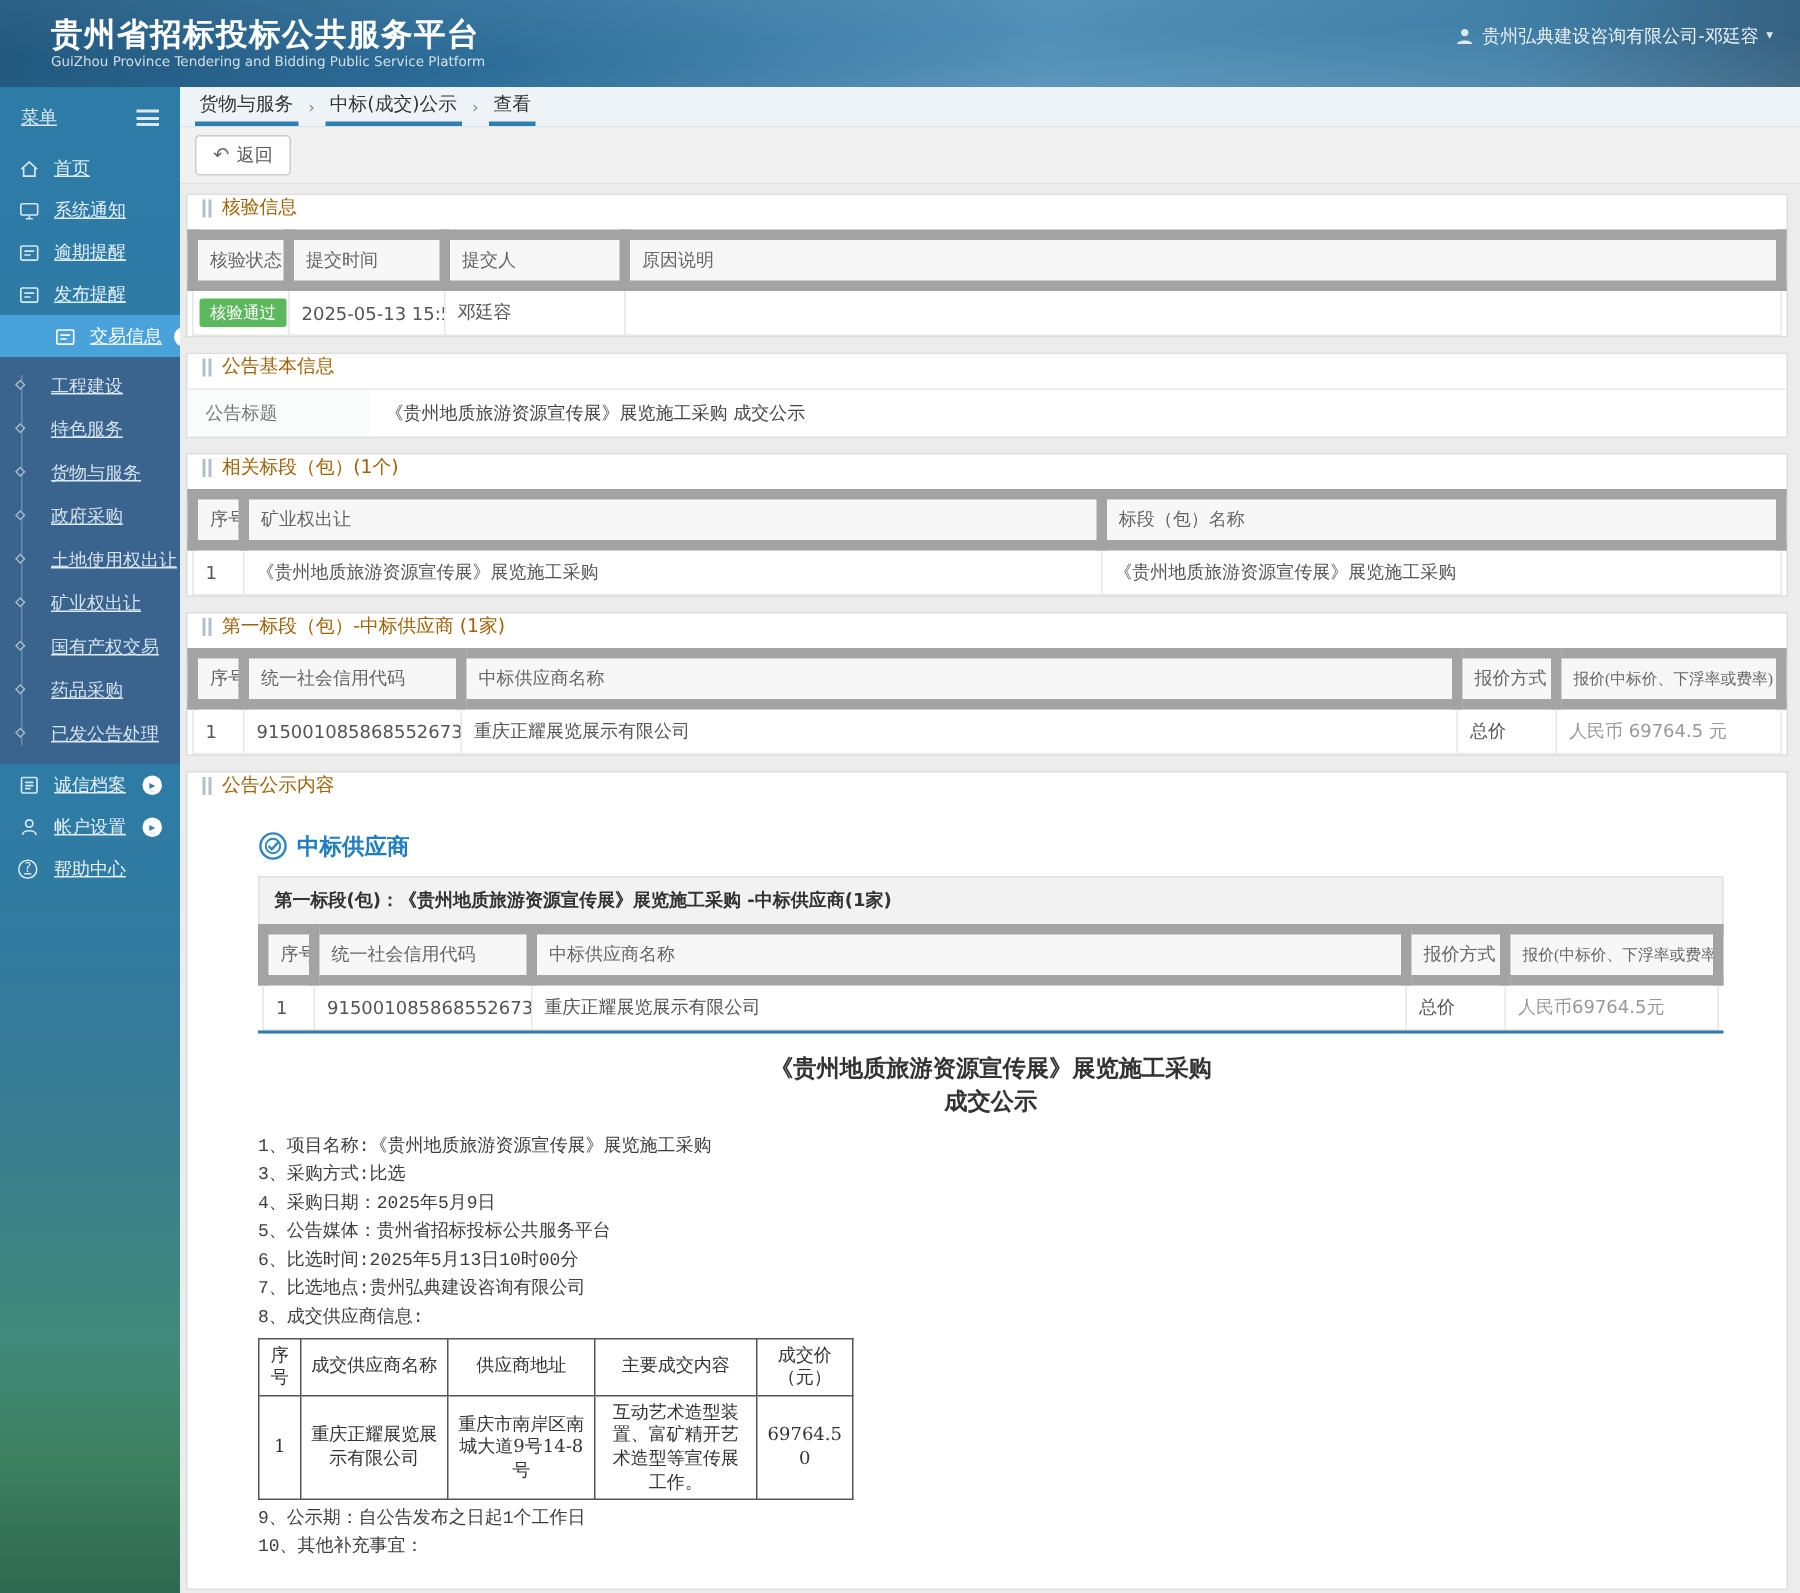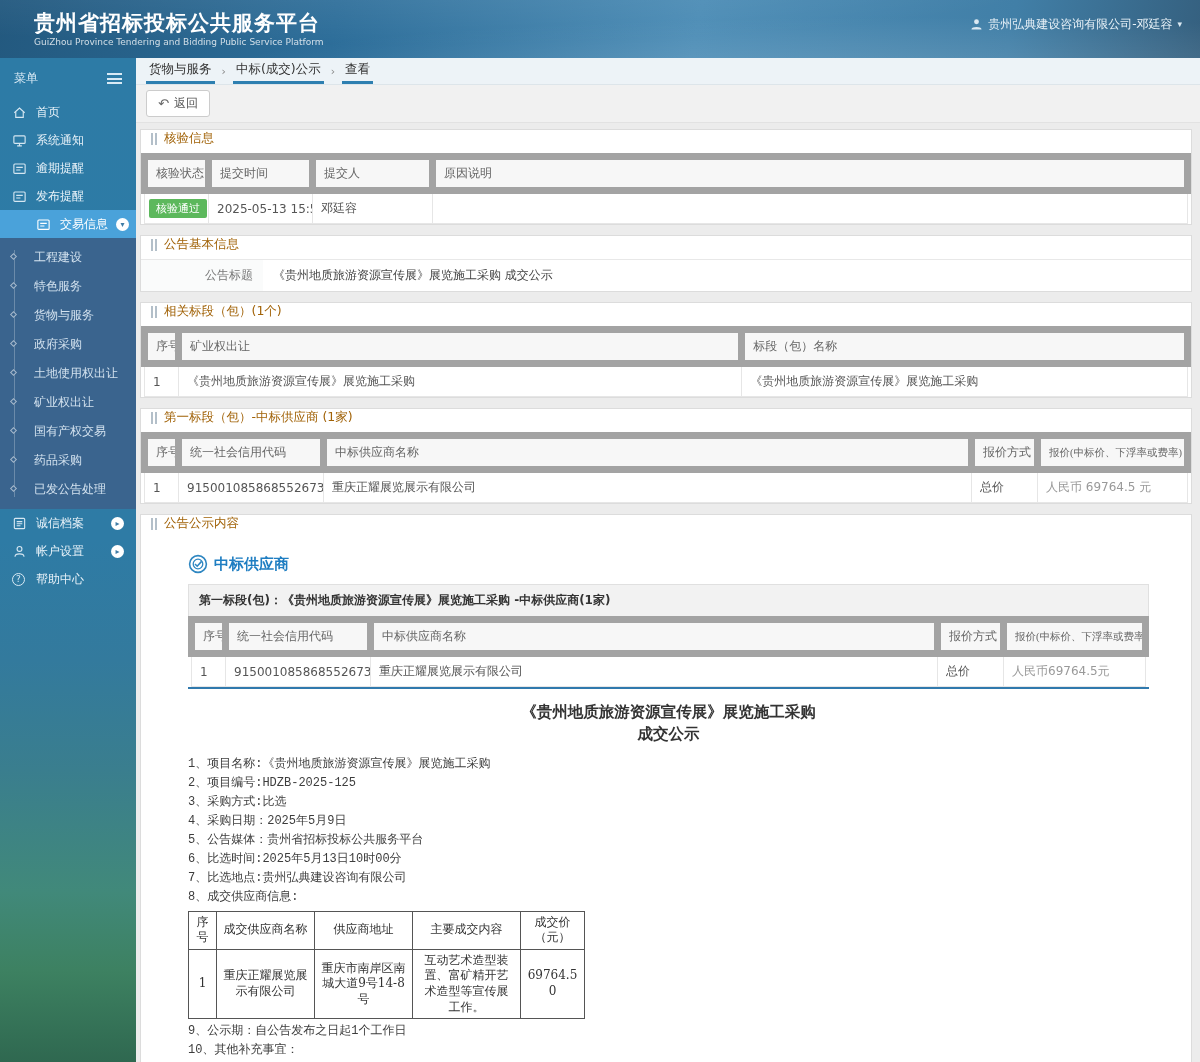--- a/index.html
+++ b/index.html
@@ -18,22 +18,23 @@
       radial-gradient(ellipse at 30% -40%, rgba(255,255,255,.10), transparent 60%),
       linear-gradient(100deg,#23597f 0%,#2c6d99 28%,#4d8db6 58%,#417fa7 84%,#35607f 100%);
   }
   .h-title{ font-size:21px; font-weight:bold; color:#fff; letter-spacing:1px; line-height:1.15;}
   .h-sub{ font-size:9px; color:rgba(255,255,255,.78); margin-top:2px;}
   .h-user{ display:flex; align-items:center; gap:5px; color:#e9f2f8; font-size:12px; cursor:pointer; margin-top:-10px;}
   .h-user .caret{ font-size:9px; color:#dbe9f3;}
   
   .layout{ display:flex; height:1004px; }
   .sidebar{
-    width:136px; flex:none; color:#dcebf5; overflow:hidden;
+    width:120px; flex:none; color:#dcebf5; overflow:hidden;
     background:linear-gradient(180deg,#2d7ba6 0%,#2e7ba5 48%,#337a9d 60%,#3a7e8e 71%,#41897a 83%,#3d8161 91%,#2f6850 100%);
+    text-decoration:underline;
   }
   .menu-head{ display:flex; align-items:center; justify-content:space-between; padding:12px 14px 11px; font-size:12px; color:#d9eaf5;}
   .hamburger{ width:15px; height:11px; border-top:2px solid #d9eaf5; border-bottom:2px solid #d9eaf5;
     background:linear-gradient(#d9eaf5,#d9eaf5) center/100% 2px no-repeat; cursor:pointer;}
   .s-item{ display:flex; align-items:center; gap:8px; padding:0 12px; height:28px; font-size:12px; color:#e6f1f8; cursor:pointer;}
   .s-item .s-label{ flex:1; white-space:nowrap;}
   .s-item.active{ background:#4aa2da; color:#fff;padding-left:36px;}
   .s-ico{ width:16px; display:flex; flex:none;}
   .circ{ width:13px; height:13px; border-radius:50%; background:#fff; color:#3f7ca6; font-size:8px; line-height:13px; text-align:center; flex:none;}
   .submenu{ background:#3a648e; padding:5px 0; position:relative;}
@@ -56,21 +57,21 @@
   .card-title{ display:flex; align-items:center; gap:7px; padding:0 10px 6px; font-size:12.5px; color:#a16207;}
   .tmark{ width:6px; height:12px; border-left:2px solid #b3bfc9; border-right:2px solid #b3bfc9; flex:none;}
   .tbl{ width:100%; border-collapse:collapse; font-size:12px; table-layout:fixed;}
   .tbl th{ background:#f7f7f7; font-weight:normal; color:#666; text-align:left; padding:5px 8px; border:7px solid #a3a3a3; overflow:hidden; white-space:nowrap;}
   .tbl th.sm{ font-size:10.5px;font-family:Liberation Serif, serif;}
   .tbl td{ padding:6px 8px; border:1px solid #e6e6e6; color:#555; overflow:hidden; white-space:nowrap;}
   .tbl td.muted{ color:#999;}
   .badge-green{ background:#5cb85c; color:#fff; font-size:11px; padding:2px 7px; border-radius:2px; display:inline-block;}
   .form-tbl{ width:100%; border-collapse:collapse; font-size:12px;}
   .form-tbl td{ padding:7px 10px; border-top:1px solid #e8e8e8; color:#444;}
-  .form-tbl td.lbl{ width:122px; text-align:right; color:#777; background:#fafbfb;padding-left:12px;}
+  .form-tbl td.lbl{ width:122px; color:#777; background:#fafbfb;padding-left:12px;}
   
   .announce-body{ padding:8px 42px 18px 47px;}
   .winner-heading{ display:flex; align-items:center; gap:6px; color:#1f7ec2; font-size:15px; font-weight:bold; padding:8px 0 10px;}
   .section-bar{ background:#f2f2f2; border:1px solid #e0e0e0; padding:7px 10px; font-size:12px; color:#333;font-weight:bold;}
   .blue-line{ border-top:2px solid #3079ad; margin:0 0 12px;}
   .doc{ font-family:"DejaVu Serif","Liberation Serif",serif; color:#3d3d3d;}
   .doc-title{ text-align:center; font-size:15.5px; font-weight:bold; color:#333; line-height:1.45;}
   .doc-lines{ margin-top:10px;}
   .doc-line{ font-size:12px; line-height:1.33; padding:1.5px 0;font-family:Liberation Mono, monospace;}
   .doc-table{ border-collapse:collapse; font-size:12px; margin:3px 0; color:#333; text-align:center; line-height:1.3; table-layout:fixed;}
@@ -374,21 +375,20 @@
           </table>
 
           <div class="blue-line"></div>
 
           <div class="doc">
             <div class="doc-title">《贵州地质旅游资源宣传展》展览施工采购</div>
             <div class="doc-title">成交公示</div>
 
             <div class="doc-lines">
               <div class="doc-line">1、项目名称:《贵州地质旅游资源宣传展》展览施工采购</div>
-              <div class="doc-line">2、项目编号:HDZB-2025-125</div>
               <div class="doc-line">3、采购方式:比选</div>
               <div class="doc-line">4、采购日期：2025年5月9日</div>
               <div class="doc-line">5、公告媒体：贵州省招标投标公共服务平台</div>
               <div class="doc-line">6、比选时间:2025年5月13日10时00分</div>
               <div class="doc-line">7、比选地点:贵州弘典建设咨询有限公司</div>
               <div class="doc-line">8、成交供应商信息:</div>
 
               <table class="doc-table">
                 <colgroup>
                     <col style="width:28px">

